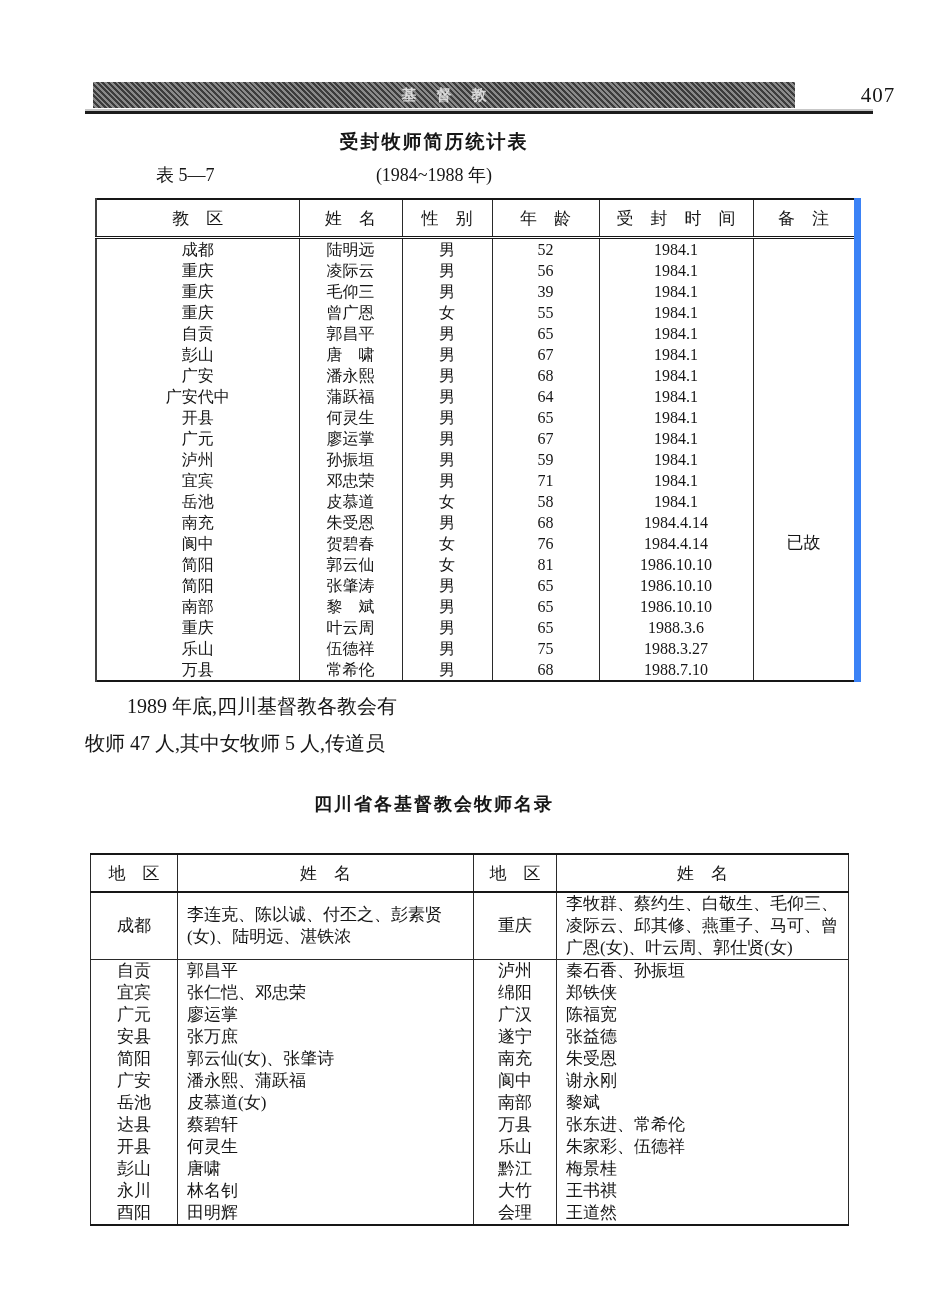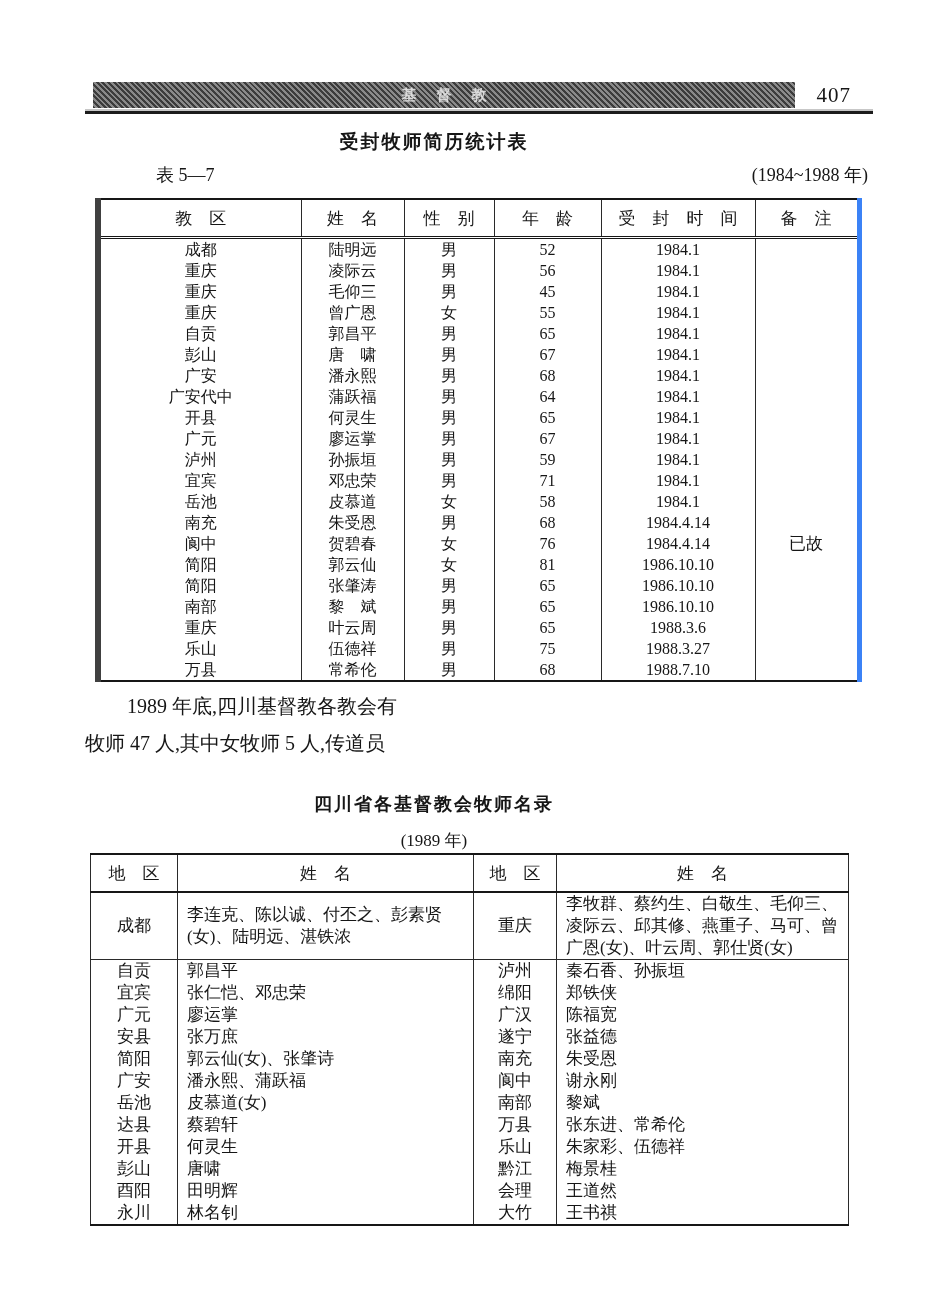--- a/index.html
+++ b/index.html
@@ -13,50 +13,50 @@
     position:absolute;left:93px;top:82px;width:702px;height:26px;
     background:repeating-linear-gradient(45deg,#3c3c3c 0 2px,#8a8a8a 2px 4px);
     display:flex;align-items:center;justify-content:center;
   }
   .band .running-head{
     font-family:"Liberation Sans","DejaVu Sans",sans-serif;
     font-size:15px;font-weight:bold;color:rgba(235,235,235,.85);
     letter-spacing:20px;text-indent:20px;
   }
   .page-num{
-    position:absolute;left:791px;top:83px;width:60px;
-    font-size:21px;letter-spacing:1px;text-align:right;
+    position:absolute;left:848px;top:83px;width:60px;
+    font-size:21px;letter-spacing:1px;text-align:center;
   }
   .head-rule{
     position:absolute;left:85px;top:111px;width:788px;height:3px;
     background:#1c1c1c;box-shadow:0 -2px 0 rgba(30,30,30,.25);
   }
   .center-line{position:absolute;left:0;width:868px;text-align:center;}
   .t1-title{top:129px;font-family:"Liberation Sans","DejaVu Sans",sans-serif;
     font-size:19px;font-weight:bold;letter-spacing:2px;}
-  .t1-sub{top:163px;font-size:18px;text-align:right;}
+  .t1-sub{top:163px;font-size:18px;}
   .t1-caption{position:absolute;left:122px;top:163px;font-size:18px;margin-left:34px;}
   .t2-title{top:792px;font-family:Liberation Serif, serif;
     font-size:18px;font-weight:bold;letter-spacing:2px;}
   .t2-sub{top:829px;font-size:17px;}
 
   table{border-collapse:collapse;table-layout:fixed;}
   td,th{padding:0;overflow:hidden;}
 
   
   .table1{position:absolute;left:95px;top:198px;width:761px;
     border-top:2px solid #161616;border-bottom:2px solid #161616;}
   .table1 th{
     height:36px;font-size:17px;font-weight:normal;text-align:center;
     border-bottom:3px double #161616;
   }
   .table1 td{height:21px;font-size:16px;text-align:center;line-height:21px;}
   .table1 th + th, .table1 td + td{border-left:1px solid #2a2a2a;}
-  .table1 th:first-child, .table1 td:first-child{border-left:6px solid #404040;}
-  .table1 th:last-child, .table1 td:last-child{border-right:5px solid #3b82f6;}
+  .table1 th:first-child, .table1 td:first-child{border-left:2px solid #404040;}
+  .table1 th:last-child, .table1 td:last-child{border-right:7px solid #3b82f6;font-family:Liberation Mono, monospace;}
   .table1 .remark{font-size:17px;}
 
   
   .para-left{
     position:absolute;left:85px;top:688px;width:412px;
     font-size:20px;line-height:37px;
   }
   .para-left .indent{text-indent:2.1em;}
   .para-right{
     position:absolute;left:497px;top:688px;width:300px;
@@ -130,21 +130,21 @@
           <td>男</td>
           <td>56</td>
           <td>1984.1</td>
           <td class="remark"></td>
         </tr>
 
         <tr>
           <td>重庆</td>
           <td>毛仰三</td>
           <td>男</td>
-          <td>45</td>
+          <td>39</td>
           <td>1984.1</td>
           <td class="remark"></td>
         </tr>
 
         <tr>
           <td>重庆</td>
           <td>曾广恩</td>
           <td>女</td>
           <td>55</td>
           <td>1984.1</td>
@@ -305,21 +305,20 @@
         </tr>
       </tbody>
   </table>
 
   <div class="para-left">
     <div class="indent">1989 年底,四川基督教各教会有</div>
     <div>牧师 47 人,其中女牧师 5 人,传道员</div>
   </div>
 
   <div class="center-line t2-title">四川省各基督教会牧师名录</div>
-  <div class="center-line t2-sub">(1989 年)</div>
 
   <table class="table2">
     <colgroup>
       <col style="width:87px">
         <col style="width:296px">
         <col style="width:83px">
         <col style="width:292px">
     </colgroup>
     <thead>
       <tr>
@@ -403,28 +402,28 @@
         </tr>
 
         <tr class="plain">
           <td class="region">彭山</td>
           <td class="names">唐啸</td>
           <td class="region">黔江</td>
           <td class="names">梅景桂</td>
         </tr>
 
         <tr class="plain">
+          <td class="region">永川</td>
+          <td class="names">林名钊</td>
+          <td class="region">大竹</td>
+          <td class="names">王书祺</td>
+        </tr>
+
+        <tr class="plain">
           <td class="region">酉阳</td>
           <td class="names">田明辉</td>
           <td class="region">会理</td>
           <td class="names">王道然</td>
         </tr>
-
-        <tr class="plain">
-          <td class="region">永川</td>
-          <td class="names">林名钊</td>
-          <td class="region">大竹</td>
-          <td class="names">王书祺</td>
-        </tr>
       </tbody>
   </table>
 
 </div>
 
 </body></html>

